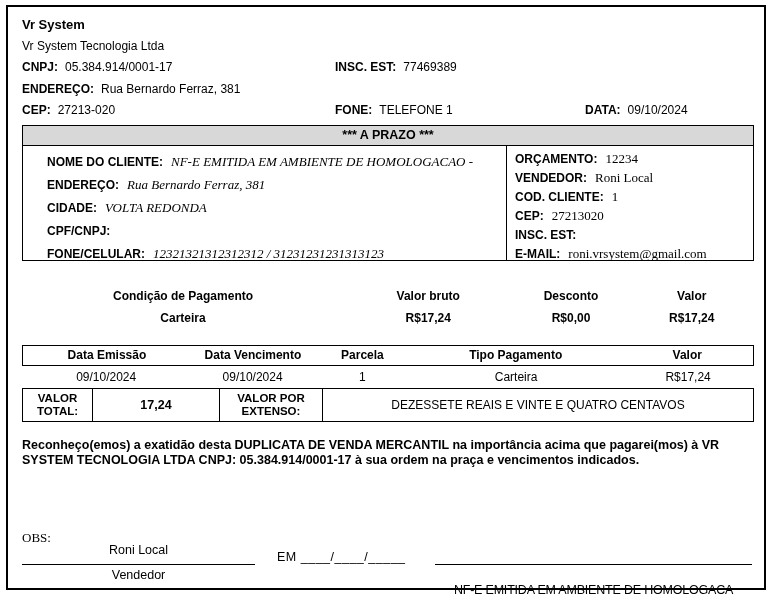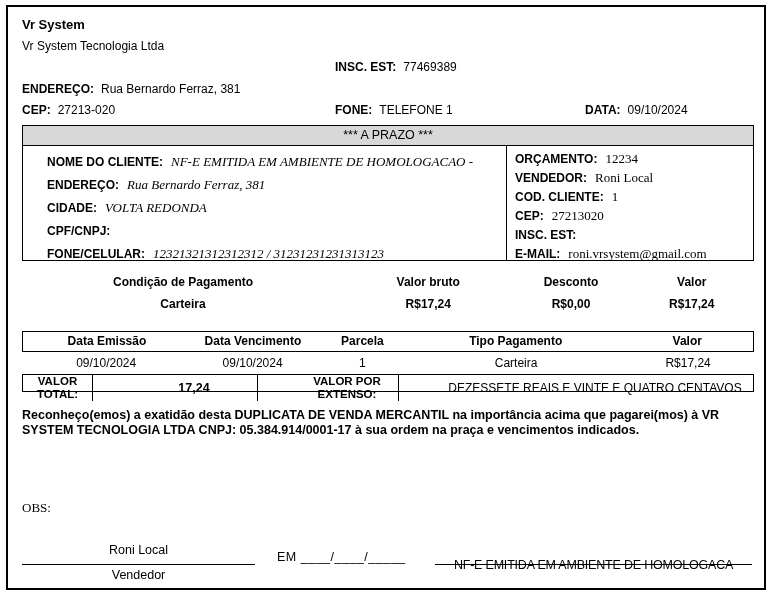--- a/index.html
+++ b/index.html
@@ -6,63 +6,64 @@
   body{width:774px;height:612px;position:relative;font-family:"Liberation Sans",sans-serif;color:#000;}
   .doc{position:absolute;left:6px;top:5px;width:760px;height:585px;border:2px solid #000;box-sizing:border-box;background:#fff;}
   .content{position:relative;margin:0 10px 0 14px;}
   .b{font-weight:bold;}
   .serif{font-family:"Liberation Serif",serif;font-size:13px;}
   .h-row{position:relative;height:21.5px;line-height:21.5px;font-size:12px;white-space:nowrap;}
   .h-row .val{margin-left:7px;}
   .pos-mid{position:absolute;left:313px;top:0;}
   .pos-right{position:absolute;left:563px;top:0;}
   .title{font-size:13px;}
-  .banner{margin-top:3px;height:19px;line-height:19px;border:1px solid #000;background:#d8d8d8;text-align:center;font-weight:normal;font-size:12.5px;}
+  .banner{margin-top:3px;height:19px;line-height:19px;border:1px solid #000;background:#d8d8d8;text-align:center;font-weight:bold;font-size:12.5px;}
   .client-box{border:1px solid #000;border-top:none;display:flex;height:115px;box-sizing:border-box;}
   .client-left{width:484px;border-right:1px solid #000;box-sizing:border-box;padding:4px 4px 0 4px;}
   .client-right{flex:1;padding:3px 4px 0 8px;}
   .c-row{height:23px;line-height:23px;font-size:12px;white-space:nowrap;overflow:hidden;}
   .c-row .lbl{font-weight:bold;padding-left:20px;}
   .c-row .val{margin-left:8px;font-style:italic;}
   .o-row{height:19px;line-height:19px;font-size:12px;white-space:nowrap;}
   .o-row .lbl{font-weight:bold;}
   .o-row .val{margin-left:8px;}
-  .pay-grid{margin-top:10px;display:grid;grid-template-columns:44% 23% 16% 17%;font-weight:bold;font-size:12px;}
+  .pay-grid{margin-top:24px;display:grid;grid-template-columns:44% 23% 16% 17%;font-weight:bold;font-size:12px;}
   .pay-grid div{text-align:center;height:22px;line-height:22px;}
   .tbl-head{margin-top:16px;border:1px solid #000;display:grid;grid-template-columns:23% 17% 13% 29% 18%;font-weight:bold;font-size:12px;height:21px;box-sizing:border-box;}
   .tbl-head div{text-align:center;line-height:19px;}
   .tbl-row{display:grid;grid-template-columns:23% 17% 13% 29% 18%;font-size:12px;height:22px;}
   .tbl-row div{text-align:center;line-height:22px;}
-  .total-box{border:1.5px solid #000;display:grid;grid-template-columns:70px 127px 103px 1fr;height:18px;box-sizing:border-box;gap:38px;}
+  .total-box{border:1.5px solid #000;display:grid;grid-template-columns:70px 127px 103px 1fr;height:34px;box-sizing:border-box;}
   .total-box .cell{border-right:1.5px solid #000;display:flex;align-items:center;justify-content:center;text-align:center;}
   .total-box .cell:last-child{border-right:none;}
   .tb-lbl{font-weight:bold;font-size:11.5px;line-height:13px;}
   .tb-val{font-weight:bold;font-size:12.5px;}
   .tb-ext{font-size:12px;}
   .declaration{margin-top:16px;font-weight:bold;font-size:12.5px;line-height:15.5px;width:732px;}
   .obs{margin-top:61px;font-family:"Liberation Serif",serif;font-size:13px;}
   .sig-area{position:absolute;left:14px;right:10px;top:534px;height:48px;}
   .sig-line{position:absolute;top:23px;border-bottom:1.5px solid #000;}
   .sig-name{position:absolute;left:0;top:2px;width:233px;text-align:center;font-size:12.5px;}
   .line-left{left:0;width:233px;}
   .sig-role{position:absolute;left:0;top:27px;width:233px;text-align:center;font-size:12.5px;}
   .sig-em{position:absolute;left:255px;top:9px;font-size:12.5px;letter-spacing:0.5px;}
   .line-right{left:413px;right:2px;}
-  .sig-note{position:absolute;left:413px;right:2px;top:17px;text-align:center;font-size:12.5px;letter-spacing:-0.2px;white-space:nowrap;}
+  .sig-note{position:absolute;left:413px;right:2px;top:42px;text-align:center;font-size:12.5px;letter-spacing:-0.2px;white-space:nowrap;}
 </style>
 </head>
 <body>
 
 <div class="doc">
   <div class="content">
 
     <div style="padding-top:7px;">
       <div class="h-row b title">Vr System</div>
       <div class="h-row">Vr System Tecnologia Ltda</div>
       <div class="h-row">
+        <span><span class="b">CNPJ:</span><span class="val">05.384.914/0001-17</span></span>
         <span class="pos-mid"><span class="b">INSC. EST:</span><span class="val">77469389</span></span>
       </div>
       <div class="h-row">
         <span class="b">ENDEREÇO:</span><span class="val">Rua Bernardo Ferraz, 381</span>
       </div>
       <div class="h-row">
         <span><span class="b">CEP:</span><span class="val">27213-020</span></span>
         <span class="pos-mid"><span class="b">FONE:</span><span class="val">TELEFONE 1</span></span>
         <span class="pos-right"><span class="b">DATA:</span><span class="val">09/10/2024</span></span>
       </div>

